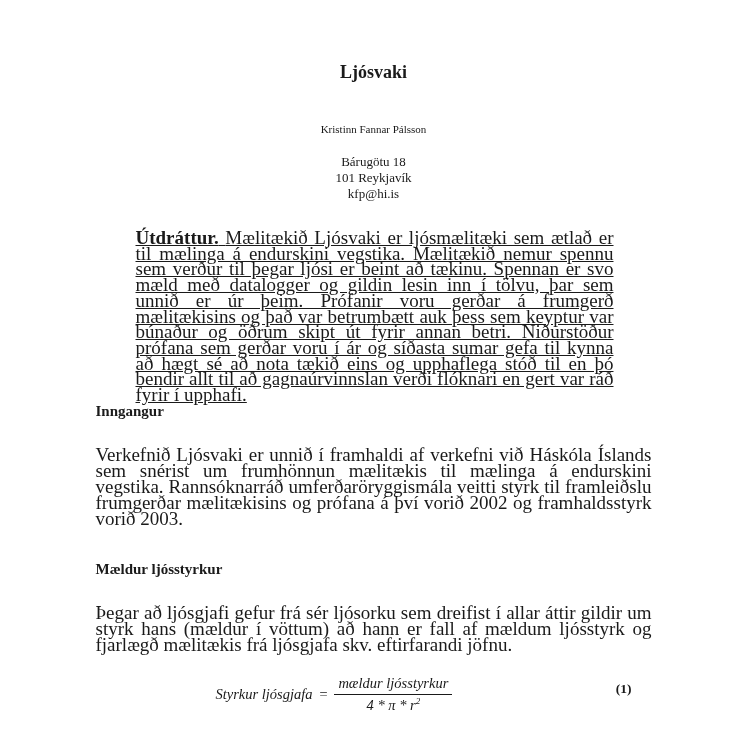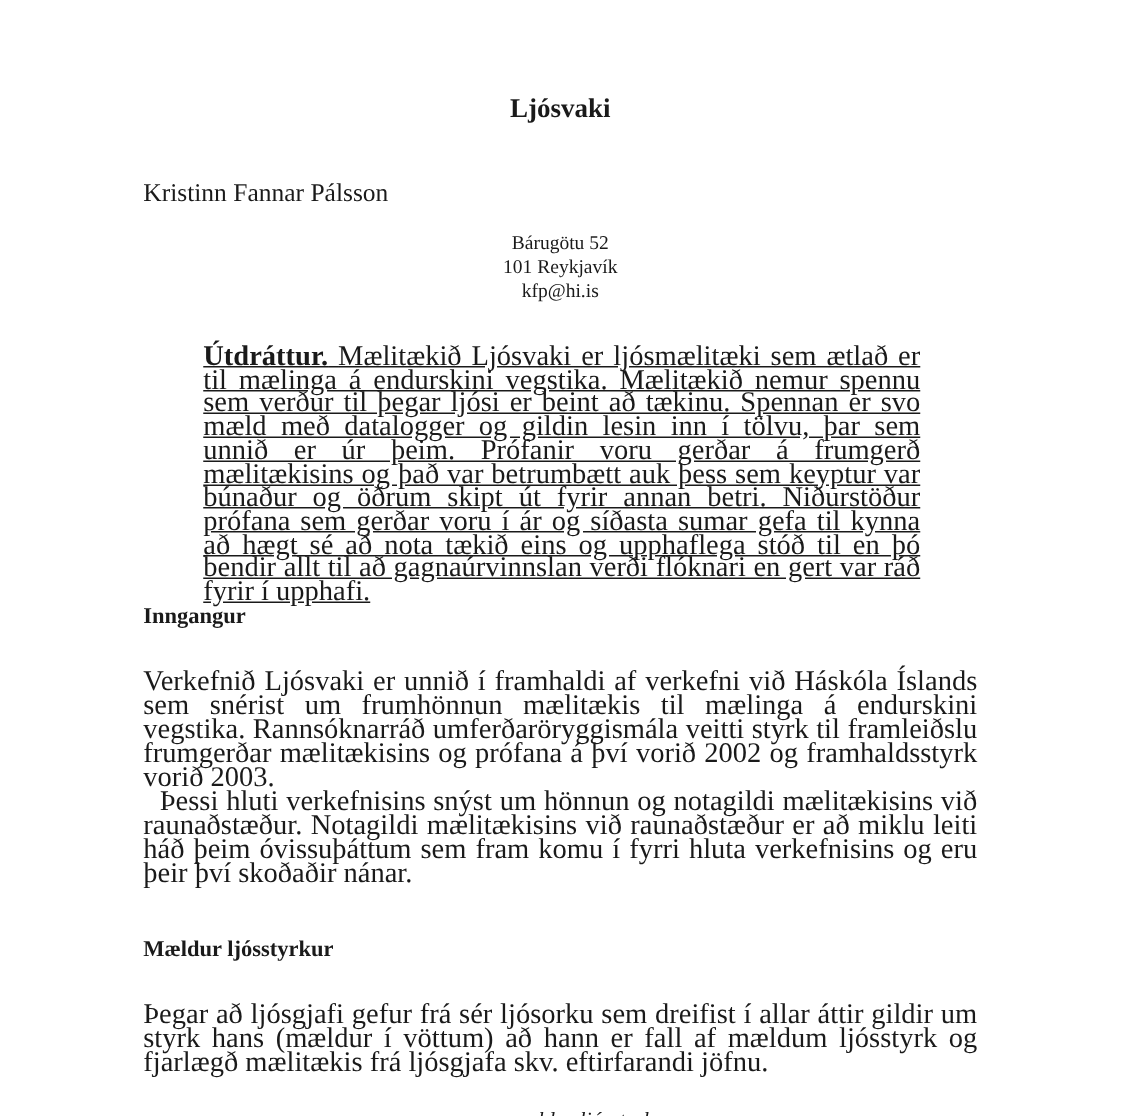--- a/index.html
+++ b/index.html
@@ -19,22 +19,23 @@
     margin: 0 auto;
     padding-top: 60px;
   }
   .title-block { text-align: center; }
   .title-line {
     font-size: 18px;
     font-weight: bold;
     line-height: 24px;
   }
   .author-block {
+    text-align: center;
     margin-top: 37px;
-    font-size: 17px;
+    font-size: 11px;
     line-height: 16px;
   }
   .address-block {
     text-align: center;
     margin-top: 17px;
     font-size: 13px;
     line-height: 16px;
   }
   .abstract {
     margin: 28px 38px 0 40px;
@@ -111,33 +112,32 @@
 
     <div class="title-block">
       <div class="title-line">Ljósvaki</div>
     </div>
 
     <div class="author-block">
       <div>Kristinn Fannar Pálsson</div>
     </div>
 
     <div class="address-block">
-      <div>Bárugötu 52</div>
+      <div>Bárugötu 18</div>
       <div>101 Reykjavík</div>
       <div>kfp@hi.is</div>
     </div>
 
     <div class="abstract">
       <b>Útdráttur.</b>
       <span>Mælitækið Ljósvaki er ljósmælitæki sem ætlað er til mælinga á endurskini vegstika. Mælitækið nemur spennu sem verður til þegar ljósi er beint að tækinu. Spennan er svo mæld með datalogger og gildin lesin inn í tölvu, þar sem unnið er úr þeim. Prófanir voru gerðar á frumgerð mælitækisins og það var betrumbætt auk þess sem keyptur var búnaður og öðrum skipt út fyrir annan betri. Niðurstöður prófana sem gerðar voru í ár og síðasta sumar gefa til kynna að hægt sé að nota tækið eins og upphaflega stóð til en þó bendir allt til að gagnaúrvinnslan verði flóknari en gert var ráð fyrir í upphafi.</span>
     </div>
 
     <div class="section-heading">Inngangur</div>
     <p class="body-par">Verkefnið Ljósvaki er unnið í framhaldi af verkefni við Háskóla Íslands sem snérist um frumhönnun mælitækis til mælinga á endurskini vegstika. Rannsóknarráð umferðaröryggismála veitti styrk til framleiðslu frumgerðar mælitækisins og prófana á því vorið 2002 og framhaldsstyrk vorið 2003.</p>
-    <p class="body-par">Þessi hluti verkefnisins snýst um hönnun og notagildi mælitækisins við raunaðstæður. Notagildi mælitækisins við raunaðstæður er að miklu leiti háð þeim óvissuþáttum sem fram komu í fyrri hluta verkefnisins og eru þeir því skoðaðir nánar.</p>
 
     <div class="section-heading second">Mældur ljósstyrkur</div>
     <p class="body-par">Þegar að ljósgjafi gefur frá sér ljósorku sem dreifist í allar áttir gildir um styrk hans (mældur í vöttum) að hann er fall af mældum ljósstyrk og fjarlægð mælitækis frá ljósgjafa skv. eftirfarandi jöfnu.</p>
 
     <div class="equation-row">
       <div class="equation">
         <span class="eq-lhs">Styrkur ljósgjafa</span>
         <span class="eq-equals">=</span>
         <span class="fraction">
           <span class="numerator">mældur ljósstyrkur</span>

